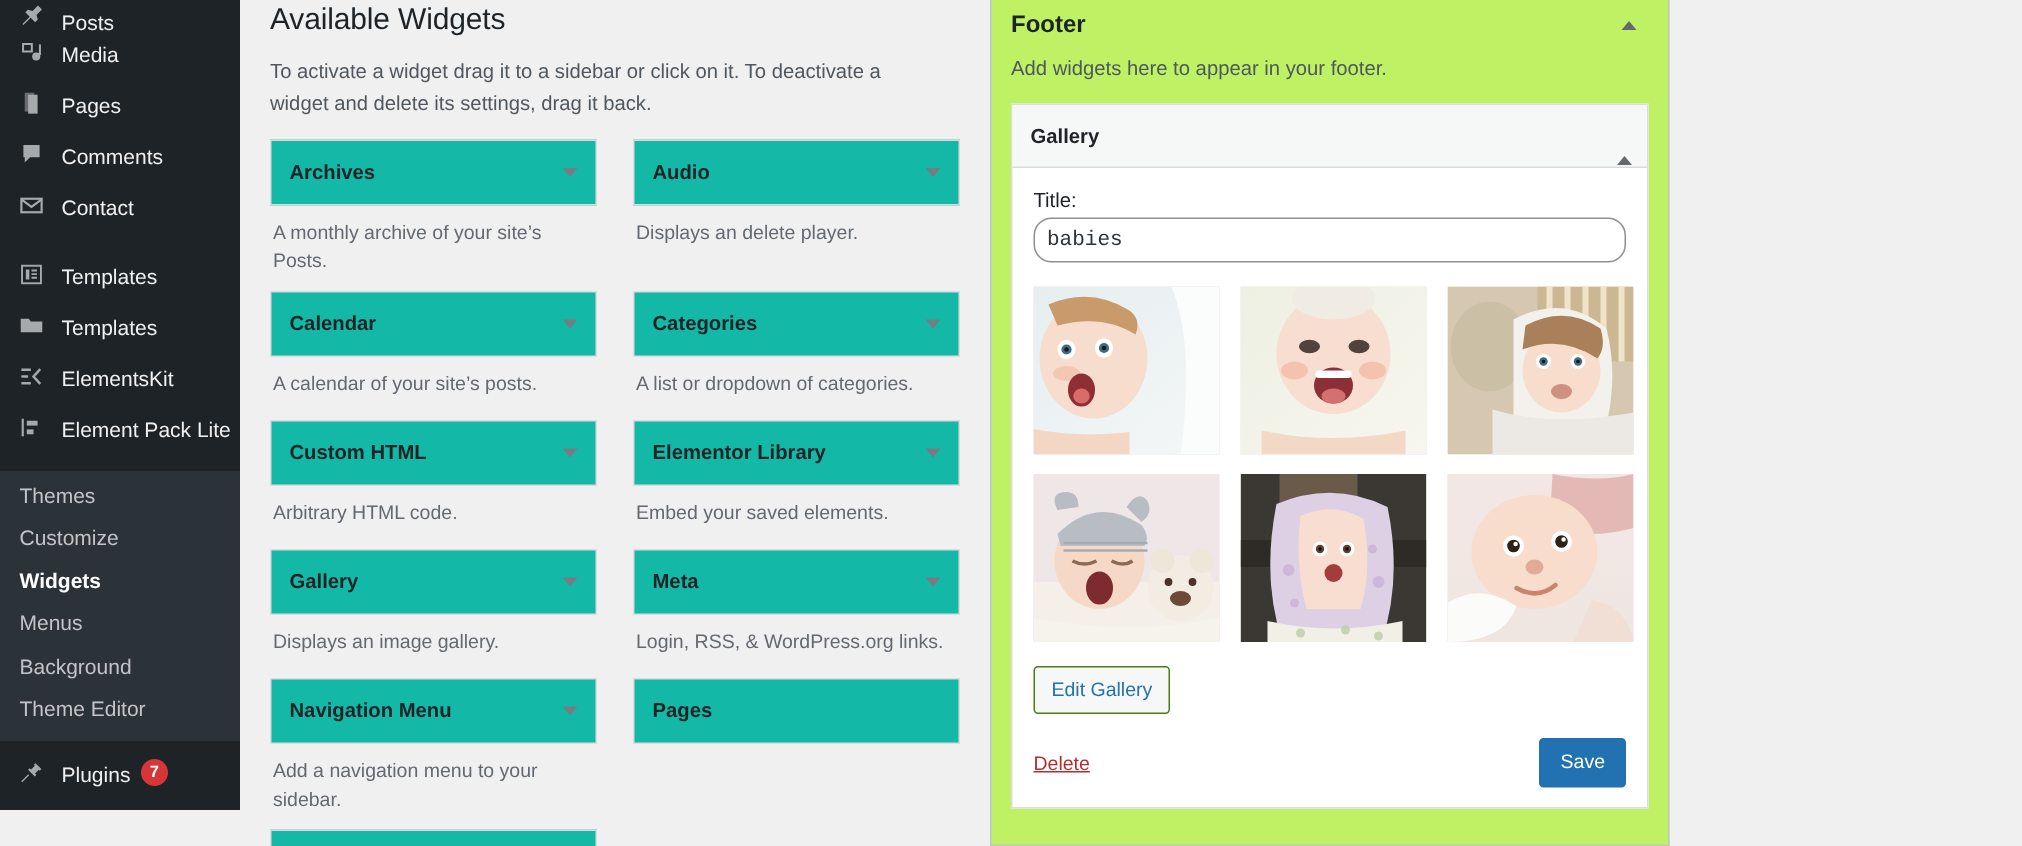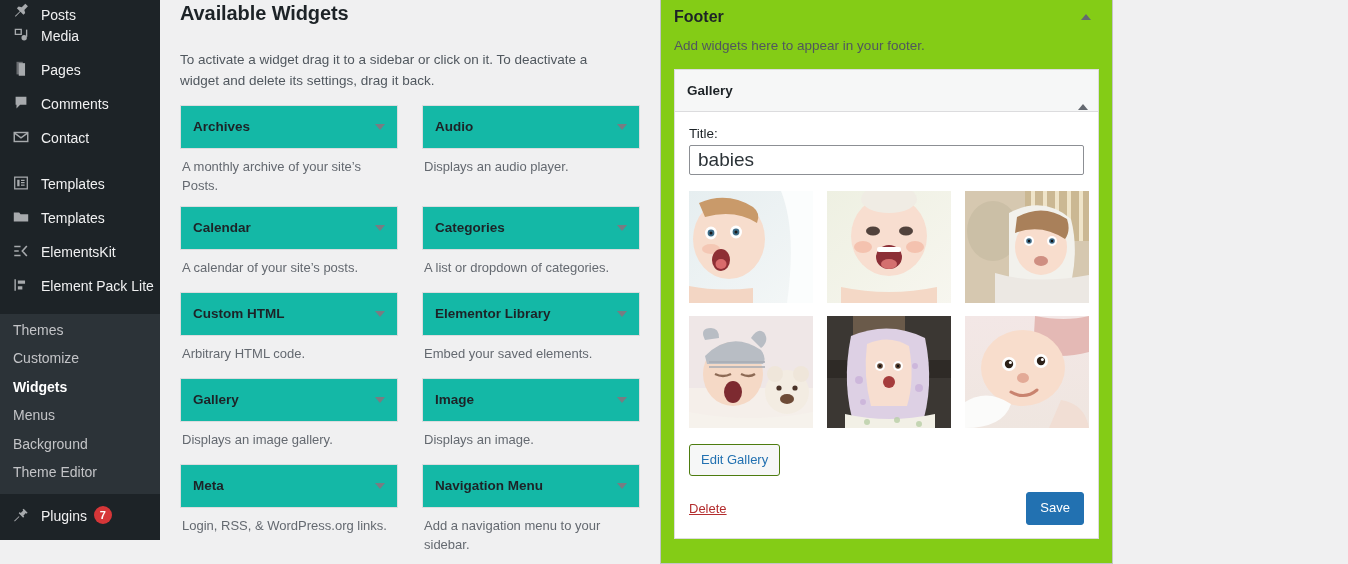--- a/index.html
+++ b/index.html
@@ -89,27 +89,27 @@
   
   #available-widgets {
     position: absolute;
     left: 20px; top: 0;
     width: 460px;
     height: 564px;
     overflow: hidden;
   }
   #available-widgets h2 {
     margin: 0; padding: 0 0 8px 0;
-    font-size: 20px; font-weight: 700;
+    font-size: 20px; font-weight: 400;
     color: #1d2327;
     line-height: 1.3;
     letter-spacing: -0.1px;
   }
   .aw-desc {
-    margin: 16px 0 13px 0;
+    margin: 4px 0 13px 0;
     font-size: 13.5px;
     color: #50575e;
     line-height: 1.55;
     max-width: 440px;
   }
   .widget-grid {
     display: grid;
     grid-template-columns: 218px 218px;
     column-gap: 24px;
     row-gap: 0;
@@ -142,21 +142,21 @@
     min-height: 42px;
   }
 
   
   #sidebars-col {
     position: absolute;
     left: 500px; top: 0;
     width: 453px;
   }
   .sidebar-panel {
-    background: #84cc16;
+    background: #bef264;
     border: 1px solid #c3c4c7;
     border-top: none;
     position: relative;
   }
   .sidebar-panel-inner { padding: 1px 13px 18px 13px; }
   .sidebar-head {
     display: flex; align-items: flex-start;
     padding: 5px 0 0 0;
     position: relative;
   }
@@ -212,25 +212,25 @@
     display: block;
     font-size: 13.5px;
     color: #1d2327;
     margin-bottom: 4px;
   }
   .text-input {
     display: block;
     width: 100%;
     height: 30px;
     border: 1px solid #8c8f94;
-    border-radius: 2px;
+    border-radius: 12px;
     padding: 0 8px;
-    font-size: 19px;
+    font-size: 14px;
     color: #2c3338;
-    font-family: Liberation Sans, sans-serif;
+    font-family: Liberation Mono, monospace;
     background: #fff;
     outline: none;
   }
 
   .gallery-grid {
     display: grid;
     grid-template-columns: repeat(3, 124px);
     gap: 13px 14px;
     margin-top: 16px;
   }
@@ -415,21 +415,21 @@
             <span class="wcaret"></span>
           </div>
           <div class="widget-desc">A monthly archive of your site’s Posts.</div>
         </div>
 
         <div class="widget-cell">
           <div class="widget-box">
             <span class="wtitle">Audio</span>
             <span class="wcaret"></span>
           </div>
-          <div class="widget-desc">Displays an audio player.</div>
+          <div class="widget-desc">Displays an delete player.</div>
         </div>
 
         <div class="widget-cell">
           <div class="widget-box">
             <span class="wtitle">Calendar</span>
             <span class="wcaret"></span>
           </div>
           <div class="widget-desc">A calendar of your site’s posts.</div>
         </div>
 
@@ -458,27 +458,20 @@
         </div>
 
         <div class="widget-cell">
           <div class="widget-box">
             <span class="wtitle">Gallery</span>
             <span class="wcaret"></span>
           </div>
           <div class="widget-desc">Displays an image gallery.</div>
         </div>
 
-        <div class="widget-cell">
-          <div class="widget-box">
-            <span class="wtitle">Image</span>
-            <span class="wcaret"></span>
-          </div>
-          <div class="widget-desc">Displays an image.</div>
-        </div>
 
         <div class="widget-cell">
           <div class="widget-box">
             <span class="wtitle">Meta</span>
             <span class="wcaret"></span>
           </div>
           <div class="widget-desc">Login, RSS, &amp; WordPress.org links.</div>
         </div>
 
         <div class="widget-cell">

